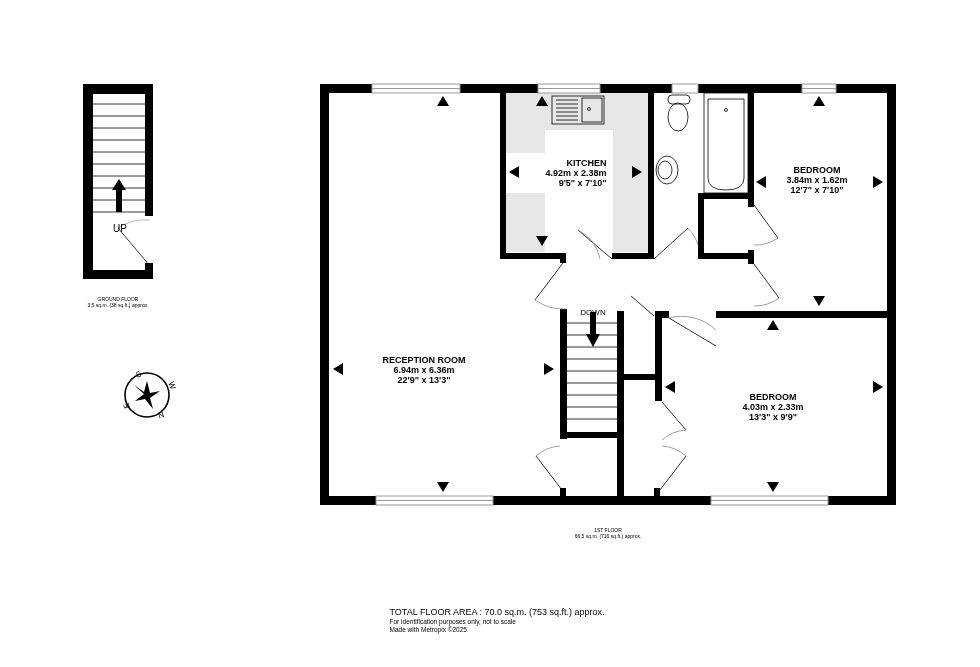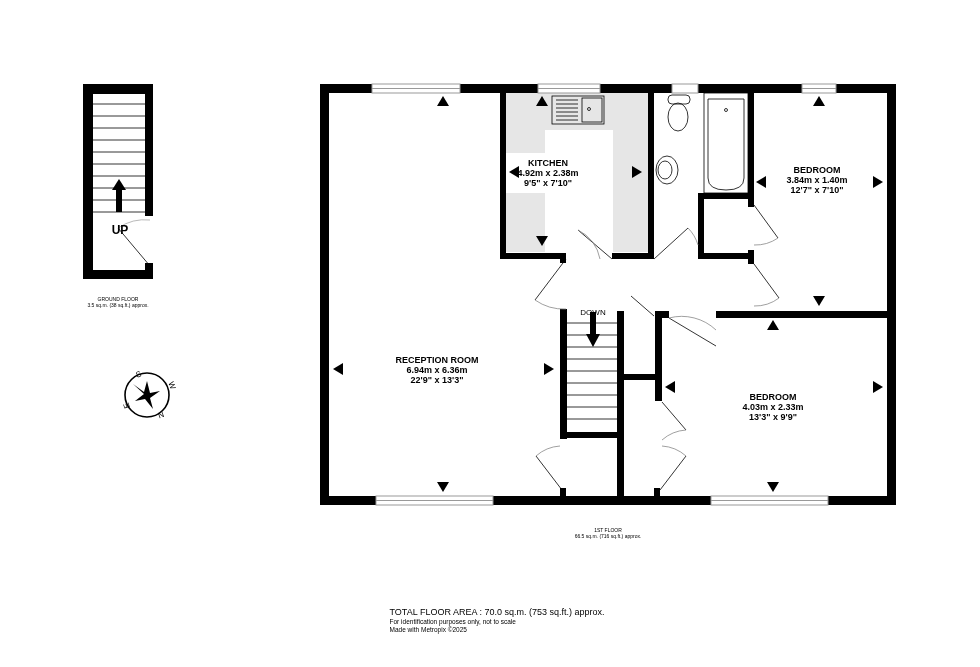--- a/index.html
+++ b/index.html
@@ -194,34 +194,34 @@
     <circle r="22" fill="none" stroke="#000" stroke-width="1.6"></circle>
     <polygon points="-14,-11 -3,-3 0,-14 3,-2 13,-4 3,3 6,14 -2,4 -12,6 -3,-1" fill="#000"></polygon>
   </g>
 </svg>
 
 <div class="plain" style="left:136px;top:370px;font-size:8px;transform:rotate(-20deg);">S</div>
 <div class="plain" style="left:168px;top:381px;font-size:8px;transform:rotate(70deg);">W</div>
 <div class="plain" style="left:158px;top:410px;font-size:8px;transform:rotate(160deg);">N</div>
 <div class="plain" style="left:124px;top:401px;font-size:8px;transform:rotate(-110deg);">E</div>
 
-<div class="plain" style="left:120px;top:223px;font-size:12px;font-weight:bold;">UP</div>
+<div class="plain" style="left:120px;top:223px;font-size:10px;">UP</div>
 <div class="plain" style="left:593px;top:308px;font-size:8px;">DOWN</div>
 
-<div class="lbl" style="left:548px;top:158px;">
+<div class="lbl" style="left:576px;top:158px;text-align:right;">
   <span>KITCHEN</span>
   <span>4.92m  x 2.38m</span>
   <span>9'5"  x 7'10"</span>
 </div>
 <div class="lbl" style="left:817px;top:165px;">
   <span>BEDROOM</span>
-  <span>3.84m  x 1.40m</span>
+  <span>3.84m  x 1.62m</span>
   <span>12'7"  x 7'10"</span>
 </div>
-<div class="lbl" style="left:437px;top:355px;">
+<div class="lbl" style="left:424px;top:355px;">
   <span>RECEPTION ROOM</span>
   <span>6.94m  x 6.36m</span>
   <span>22'9"  x 13'3"</span>
 </div>
 <div class="lbl" style="left:773px;top:392px;">
   <span>BEDROOM</span>
   <span>4.03m  x 2.33m</span>
   <span>13'3"  x 9'9"</span>
 </div>
 

